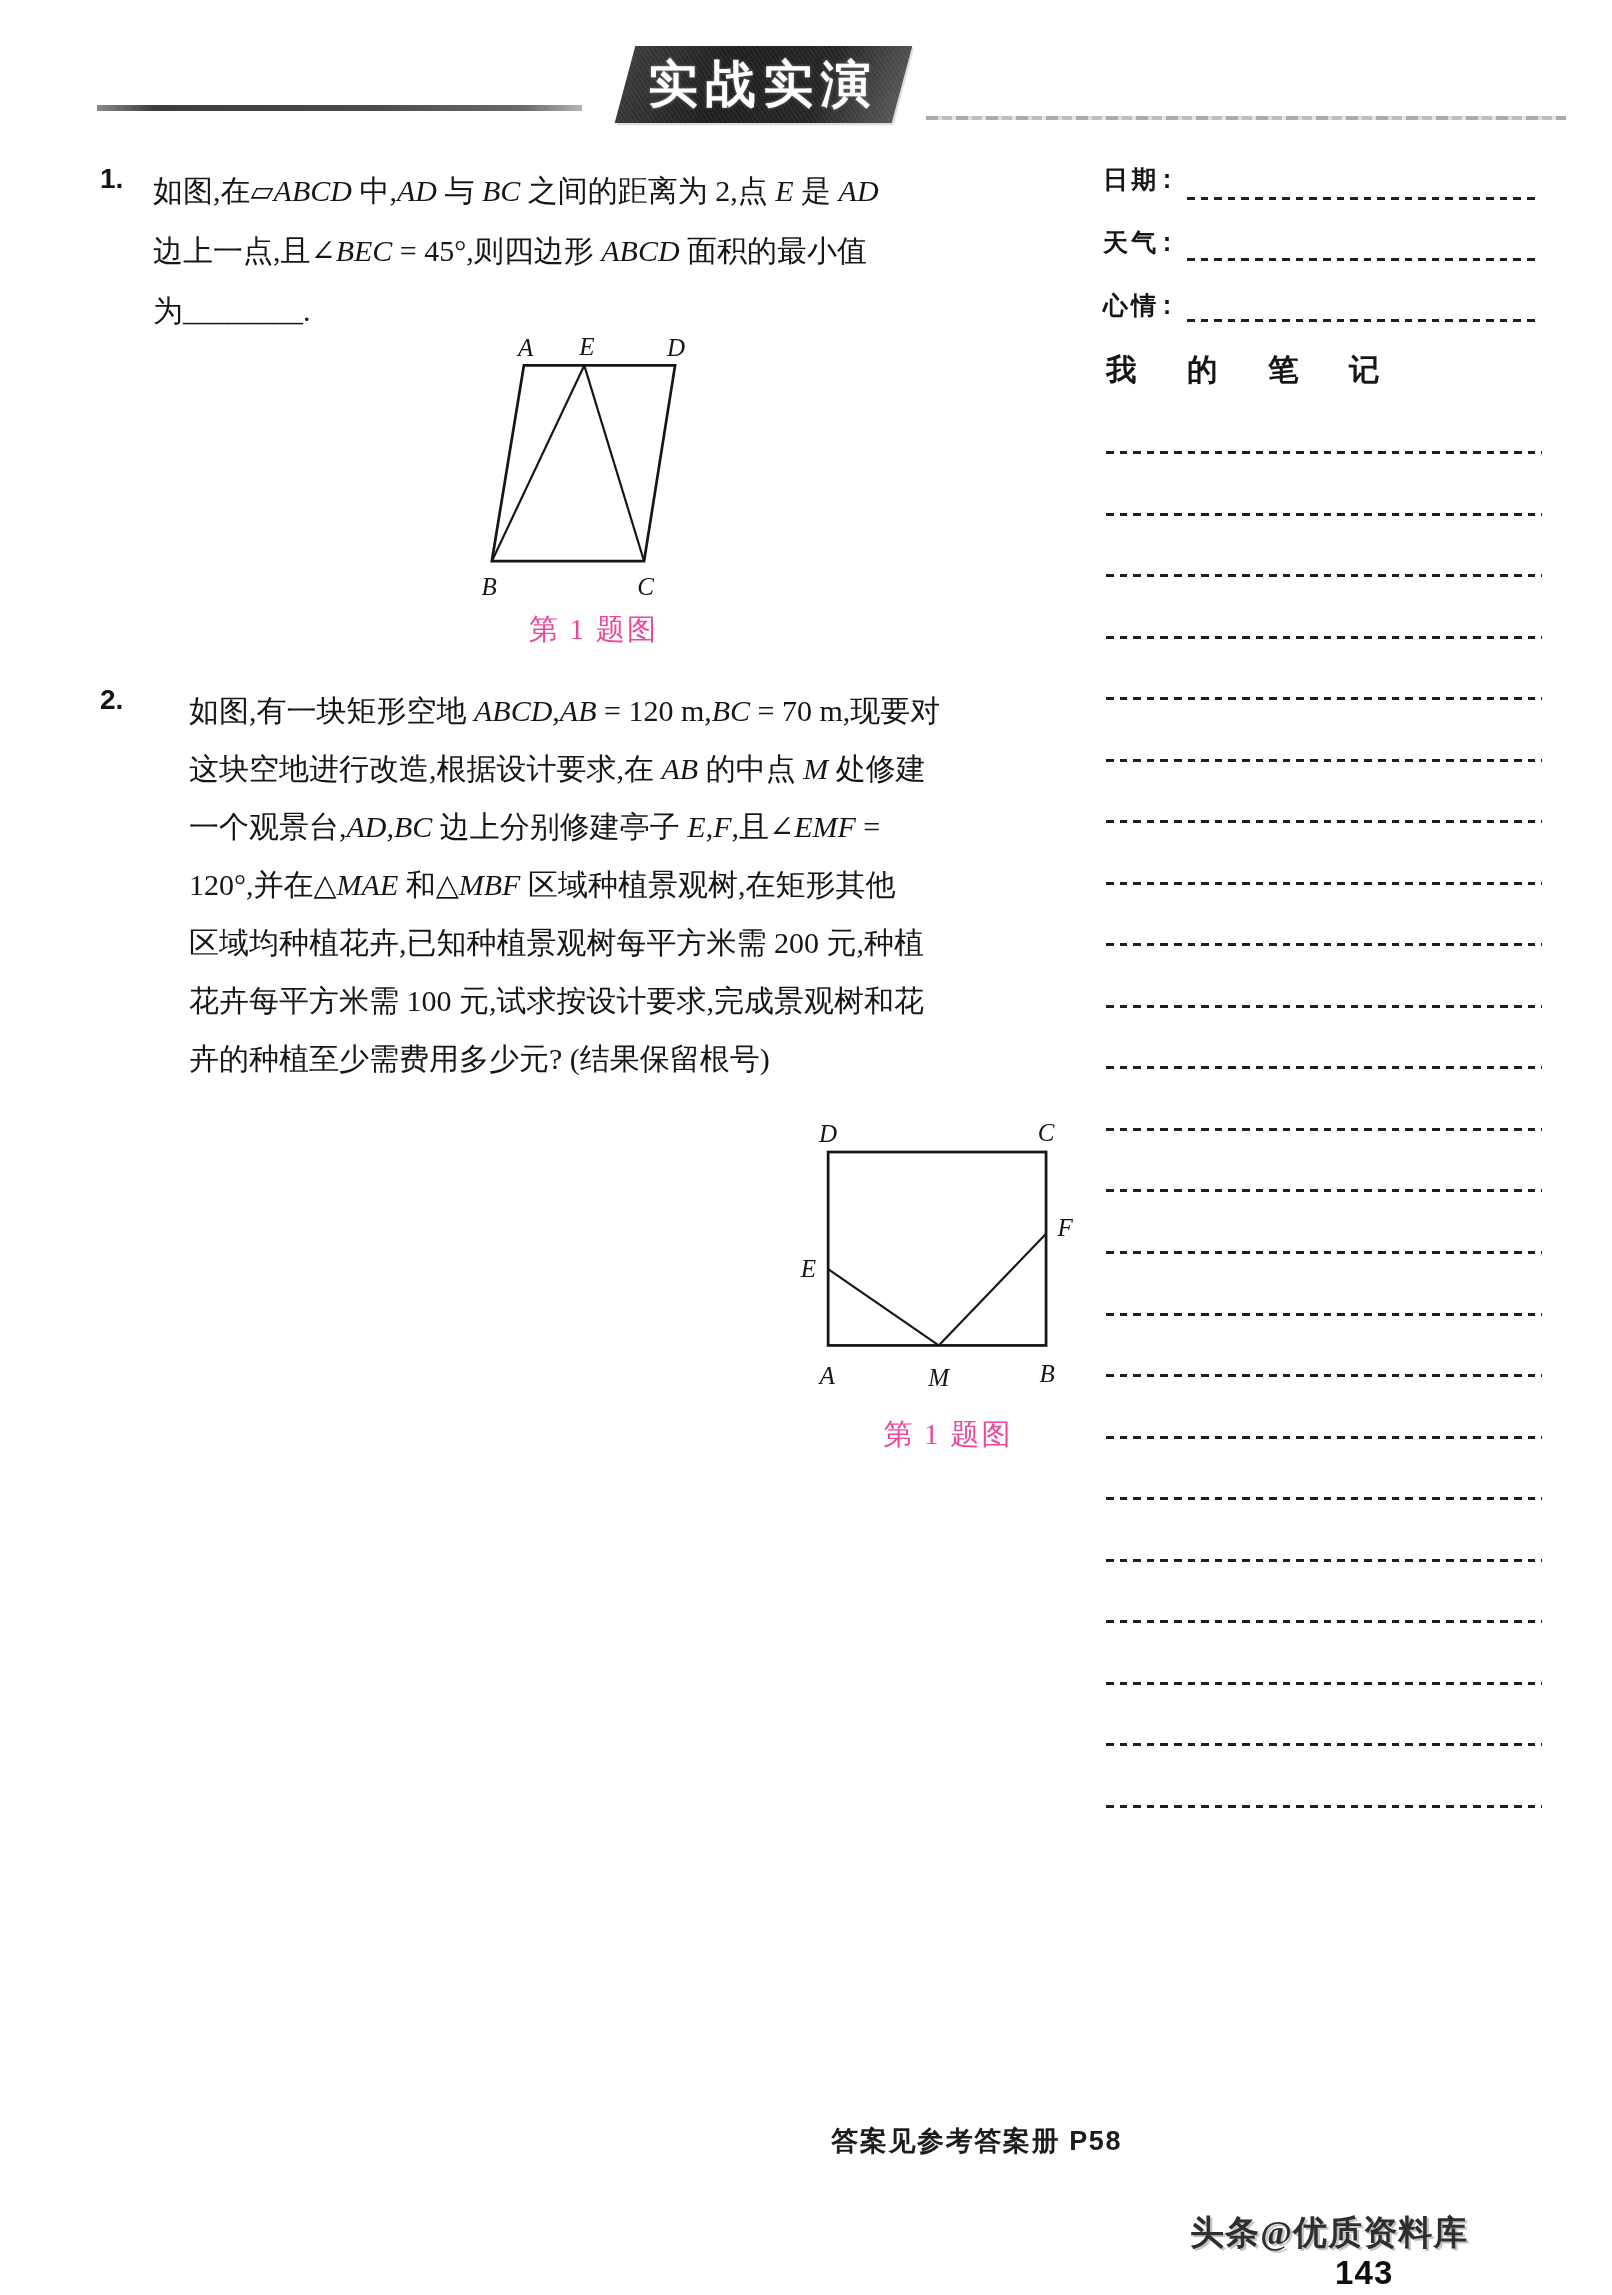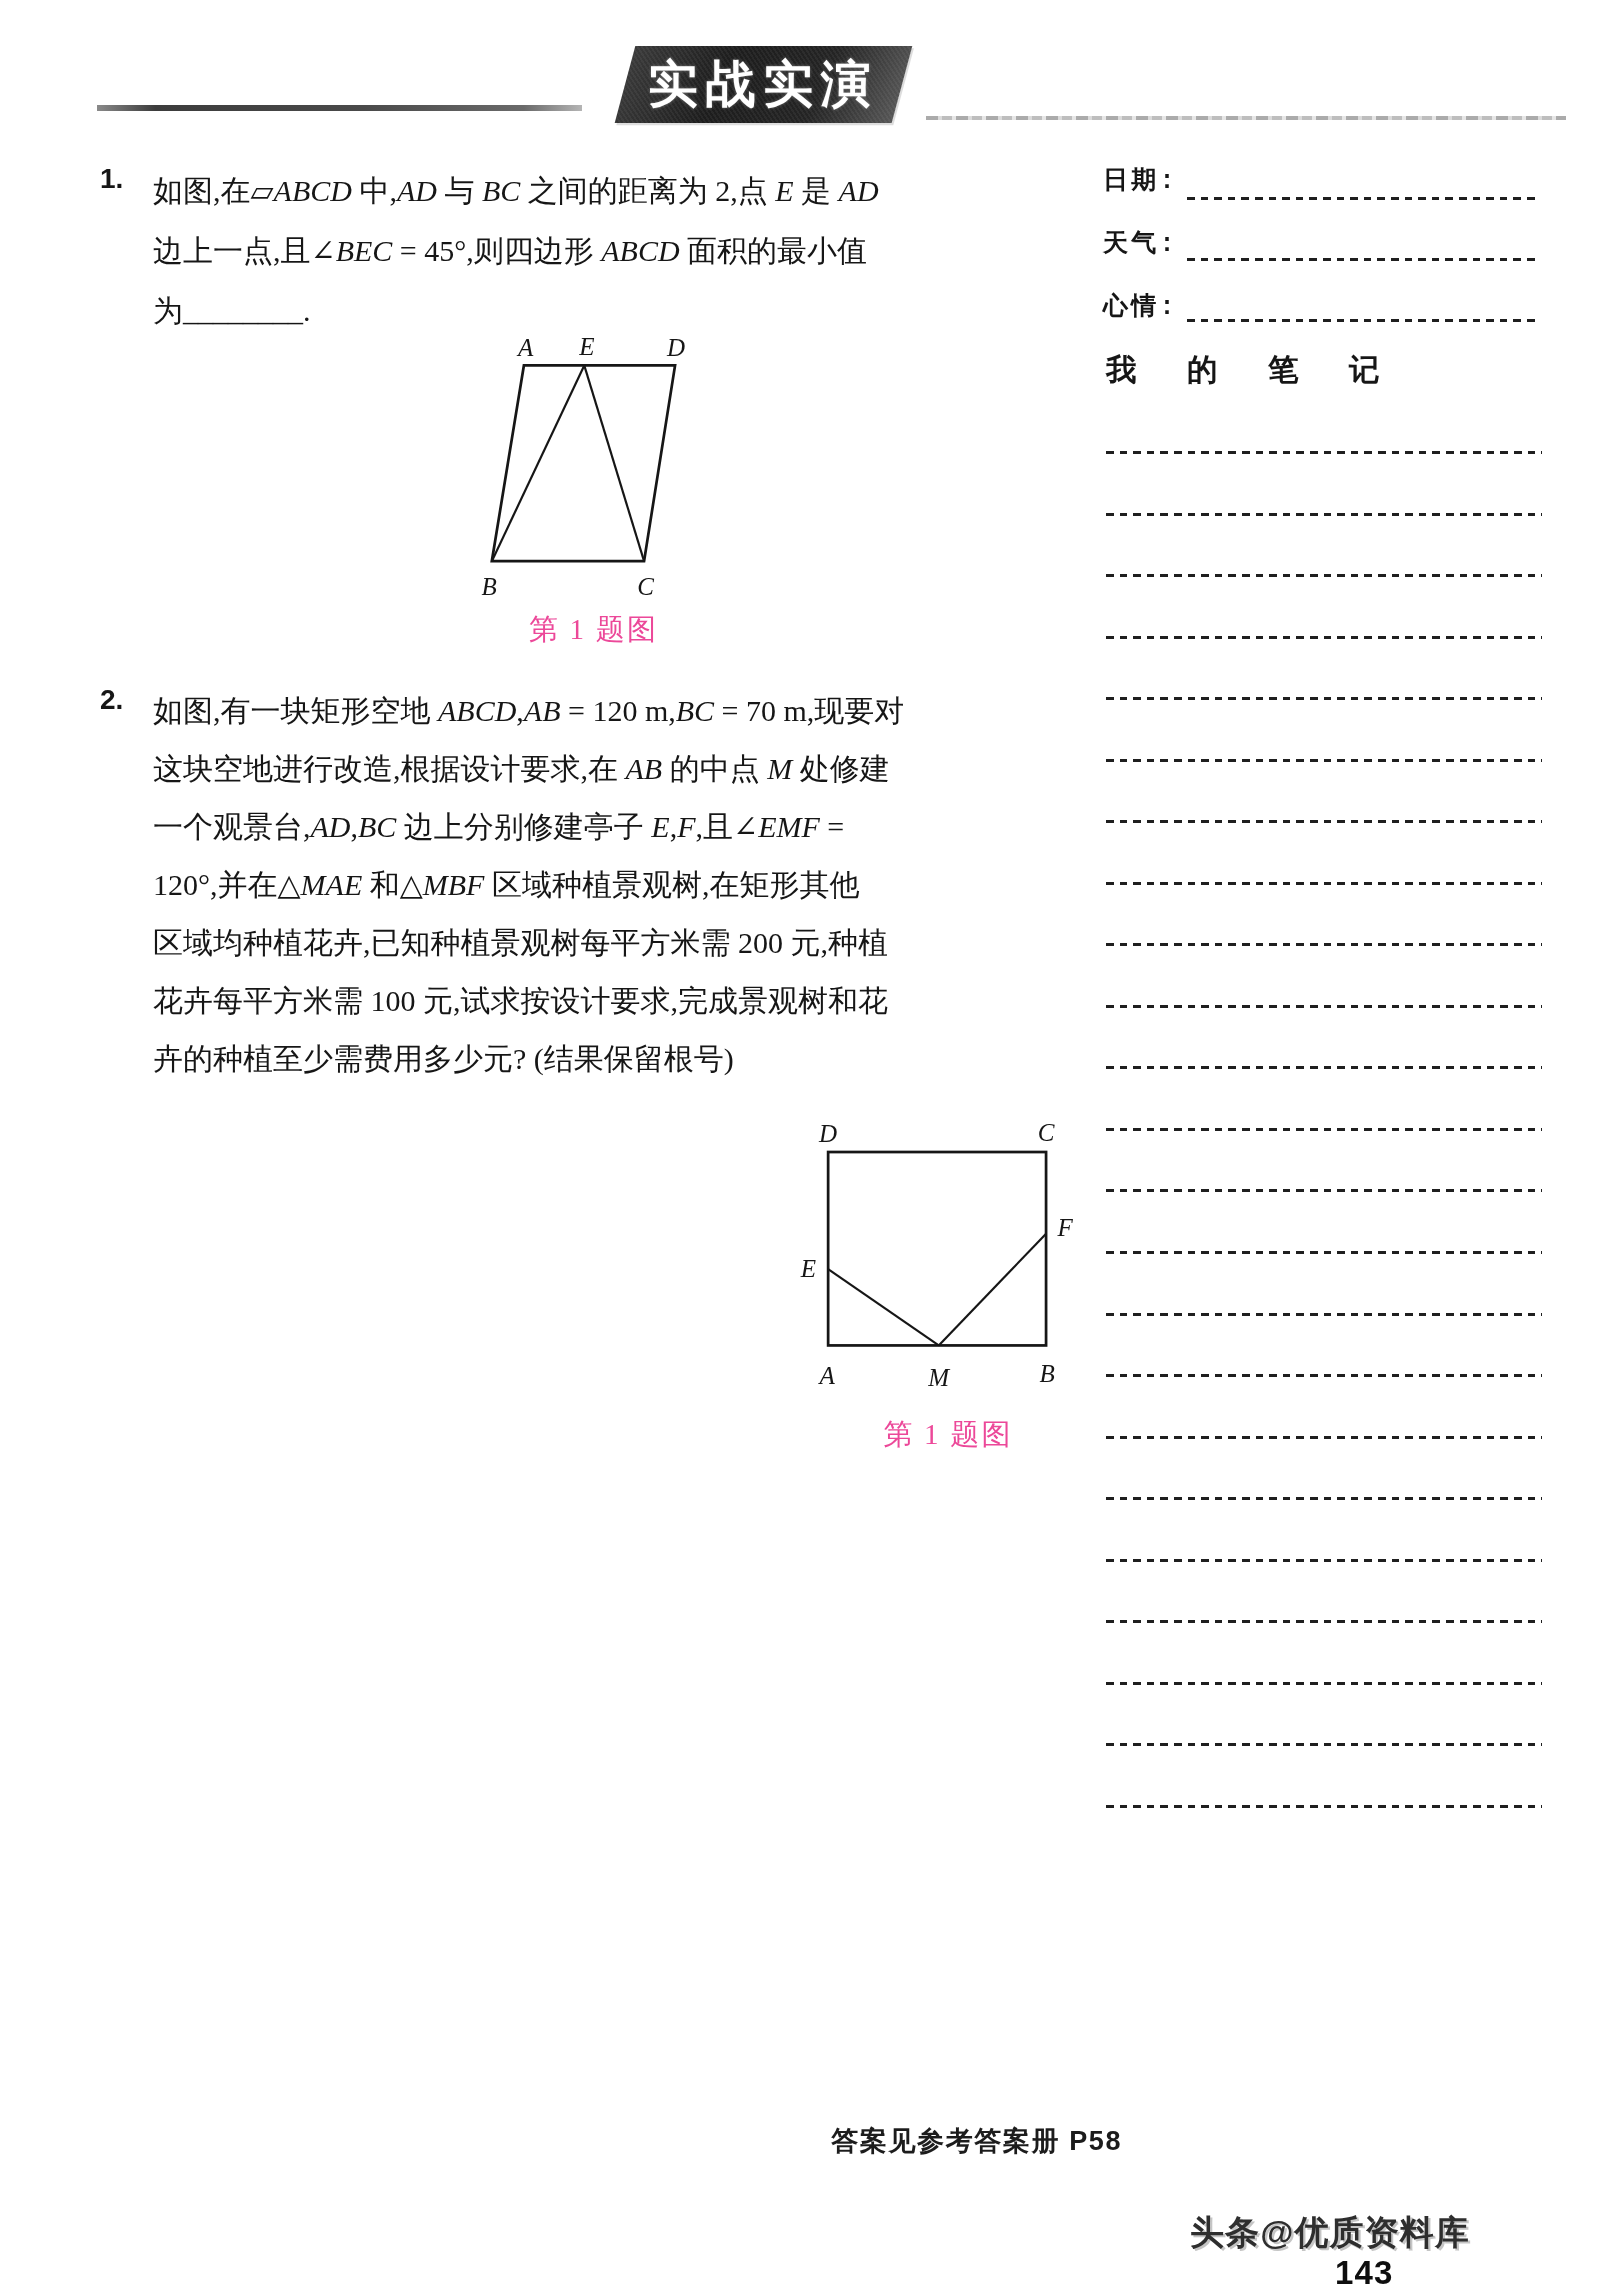--- a/index.html
+++ b/index.html
@@ -37,21 +37,21 @@
 
   
   .problem{white-space:nowrap;}
   .problem .p-num{
     position:absolute;left:0;top:2.2px;
     font-family:"Liberation Sans","DejaVu Sans",sans-serif;
     font-weight:700;font-size:28px;
   }
   .p-lines{padding-left:53px;}
   .p-line{font-size:30px;line-height:60px;height:60px;white-space:nowrap;}
-  .problem-2 .p-line{line-height:58px;height:58px;}
+  .problem-2 .p-line{line-height:58px;height:58px;margin-left:36px;}
   .p-line i{font-family:"Liberation Serif","DejaVu Serif",serif;}
 
   
   .fig-svg text{
     font-family:"Liberation Serif","DejaVu Serif",serif;
     font-style:italic;font-size:46px;fill:#161616;
   }
   .fig-caption{
     position:absolute;width:100%;text-align:center;
     font-size:29px;color:#ec4899;letter-spacing:2.2px;white-space:nowrap;
@@ -77,21 +77,21 @@
   }
 
   
   .footer-note{
     left:730px;top:2123px;width:392px;text-align:right;
     font-family:"Liberation Sans","DejaVu Sans",sans-serif;
     font-weight:700;font-size:27px;letter-spacing:1.6px;white-space:nowrap;color:#1c1c1c;
   }
   .watermark{
     left:1190px;top:2210px;
-    font-family:Liberation Sans, sans-serif;
+    font-family:Liberation Serif, serif;
     font-weight:700;font-size:34px;letter-spacing:1.1px;white-space:nowrap;
     color:#2e2e2e;text-shadow:2.2px 2.2px 0 rgba(150,150,150,.55);
   }
   .page-number{
     left:1335px;top:2254px;
     font-family:"Liberation Sans","DejaVu Sans",sans-serif;
     font-weight:700;font-size:33px;color:#0e0e0e;letter-spacing:1.1px;
   }
 </style>
 </head>

